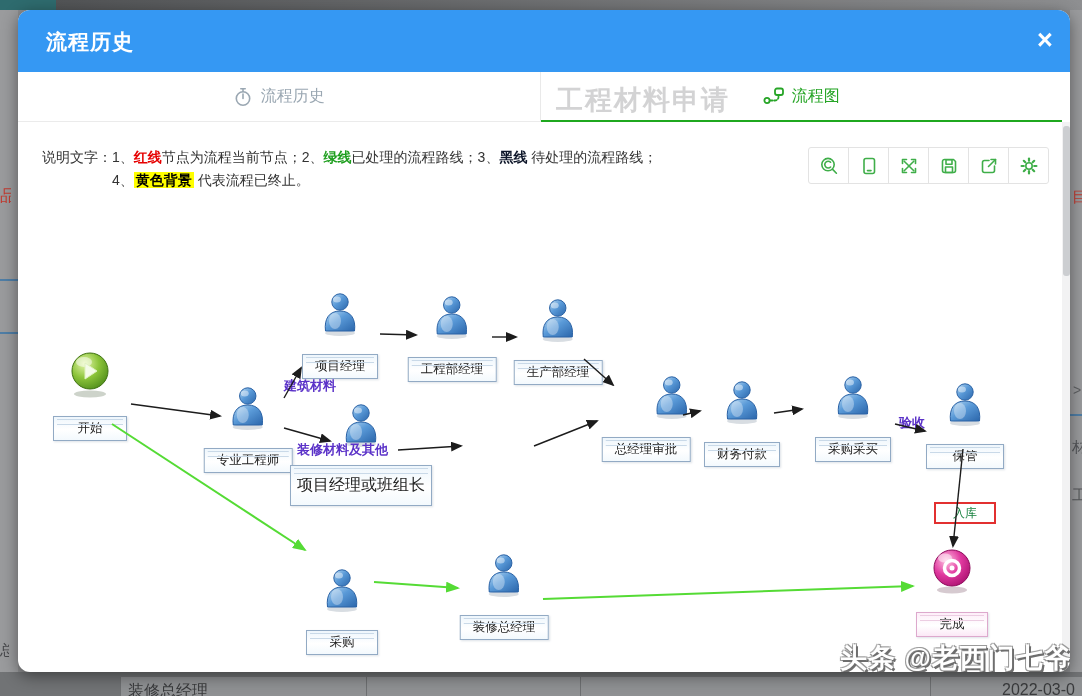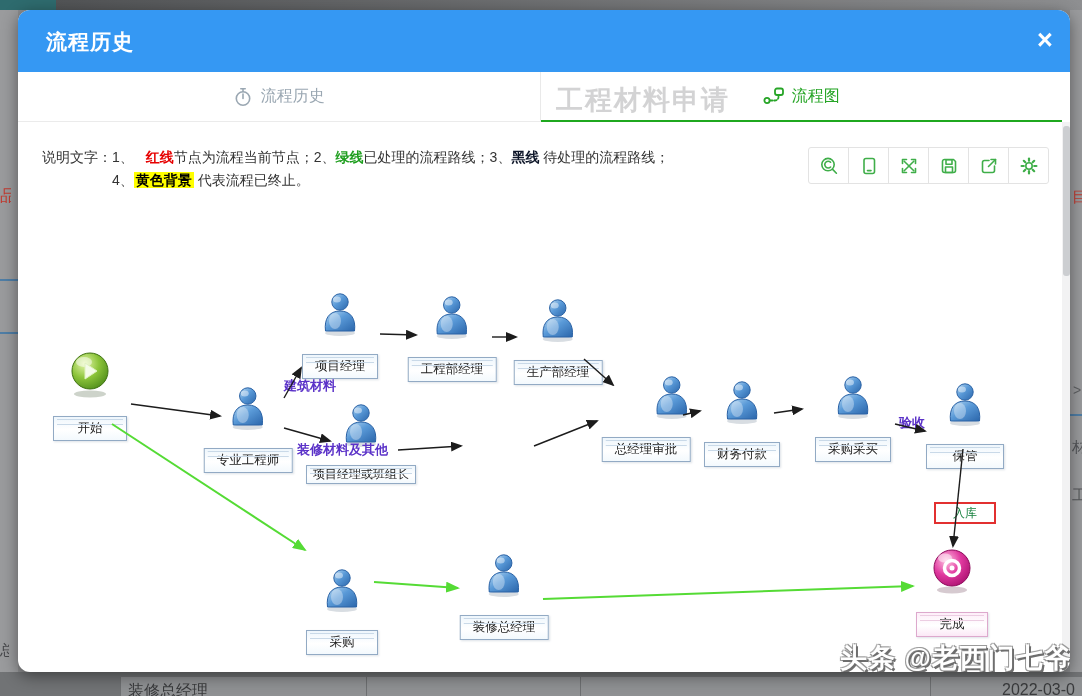--- a/index.html
+++ b/index.html
@@ -29,21 +29,21 @@
                text-align:center; line-height:32px; cursor:pointer; }
 
   #tab-row { left:18px; top:72px; width:1044px; height:50px; display:flex; }
   .tab { flex:1; display:flex; align-items:center; justify-content:center; gap:8px; font-size:16px; cursor:pointer; }
   #tab-history { color:#9aa7b2; border-bottom:1px solid #ebebeb; border-right:1px solid #e9e9e9; }
   #tab-diagram { color:#27a527; border-bottom:2px solid #1fa81f; font-weight:500; }
   #ghost-text { left:556px; top:82px; font-size:27px; font-weight:bold; color:rgba(120,122,124,.33); letter-spacing:2px; }
 
   #legend { left:42px; top:146px; font-size:14px; color:#333; line-height:23px; white-space:nowrap; }
   #legend .indent { padding-left:70px; }
-  .lg-red { color:#e60000; font-weight:bold;margin-left:12px; }
+  .lg-red { color:#e60000; font-weight:bold; }
   .lg-green { color:#1e9e1e; font-weight:bold; }
   .lg-black { color:#0f172a; font-weight:bold; }
   .lg-yellow { background:#ffff00; color:#000; font-weight:bold; padding:0 2px; }
 
   #toolbar { left:808px; top:147px; display:flex; }
   .tbtn { width:41px; height:37px; border:1px solid #e3e3e3; background:#fff; display:flex; align-items:center;
           justify-content:center; margin-left:-1px; cursor:pointer; }
   .tbtn:first-child { margin-left:0; border-radius:3px 0 0 3px; }
   .tbtn:last-child { border-radius:0 3px 3px 0; }
   .tbtn svg { stroke:#3fae49; fill:none; stroke-width:1.6; stroke-linecap:round; stroke-linejoin:round; }
@@ -52,21 +52,21 @@
   #scroll-thumb { left:1063px; top:126px; width:7px; height:150px; background:#ccced1; border-radius:3px; }
 
   
   .node { position:absolute; transform:translateX(-50%); display:flex; flex-direction:column; align-items:center; z-index:1; }
   .node-label { position:relative; margin-top:18px; border:1px solid #92aac4; color:#222;
                 background:linear-gradient(#eef6fc,#ffffff 55%,#f3f9fd);
                 font-family:"DejaVu Serif",serif; font-size:12.5px; padding:3px 12px; white-space:nowrap;
                 box-shadow:1px 1px 2px rgba(120,140,160,.25); }
   .node-label::before { content:""; position:absolute; left:3px; right:3px; top:2px; height:4px;
                 border-top:1px solid #c9d9e8; border-bottom:1px solid #c9d9e8; }
-  .node-label.small { font-size:12px; padding:0 6px; }
+  .node-label.small { font-size:16px; padding:9px 6px; }
   .node-label.pink { border-color:#dda9cd; background:linear-gradient(#fdeef9,#fff 55%,#fbe8f6); }
   .node-label.pink::before { border-color:#eccde2; }
   .person-svg { width:38px; height:44px; }
   .sphere-svg { width:44px; height:48px; }
   #ruku-label { left:934px; top:502px; width:62px; height:22px; border:2px solid #e23030; background:#fff;
                 color:#15803d; font-size:12px; text-align:center; line-height:18px; z-index:1;
                 font-family:"DejaVu Serif",serif; }
   .edge-label { position:absolute; color:#5b32c8; font-size:13px; font-weight:600; z-index:1;
                 font-family:"DejaVu Serif",serif; white-space:nowrap; }
   #edges-svg { left:0; top:0; width:1082px; height:696px; pointer-events:none; z-index:2; }

